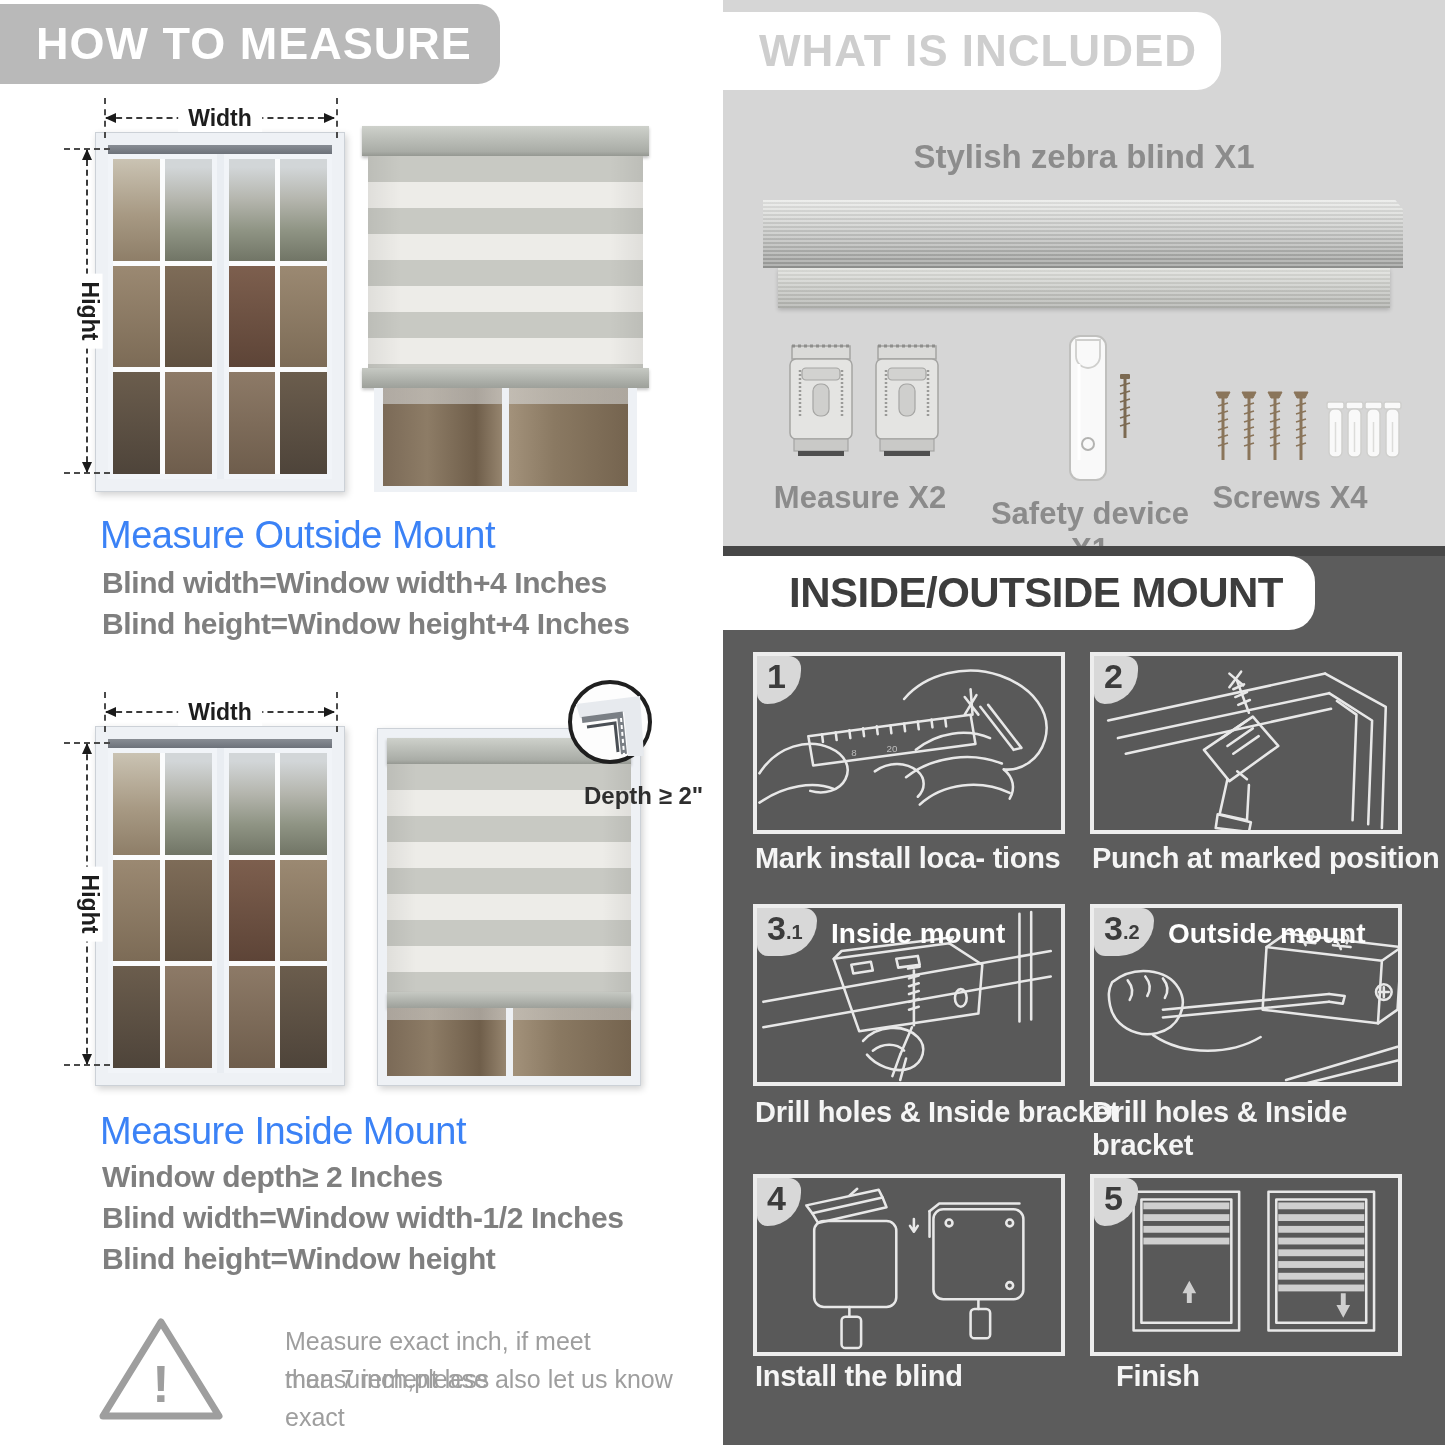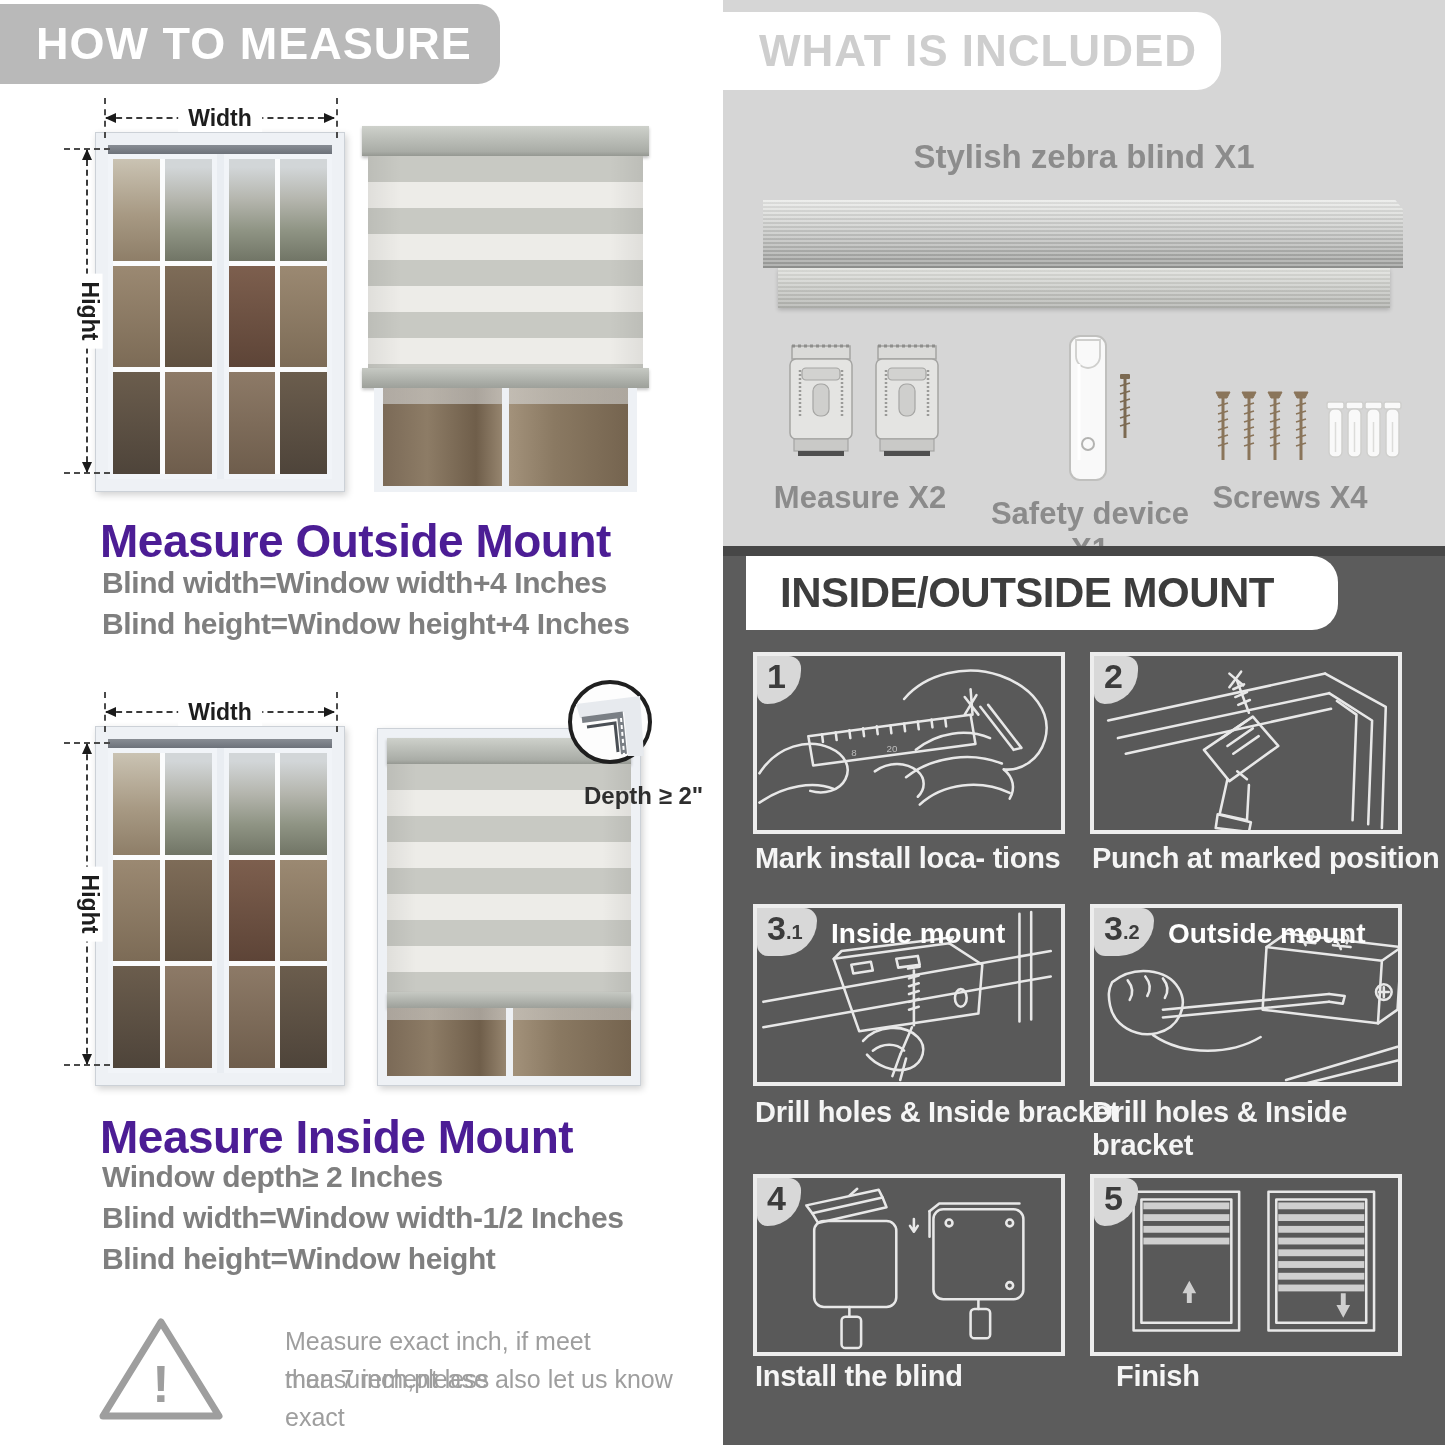--- a/index.html
+++ b/index.html
@@ -6,21 +6,21 @@
   body{width:1445px;height:1445px;position:relative;overflow:hidden;background:#ffffff;
        font-family:"Liberation Sans", sans-serif;}
   .abs{position:absolute;}
 
   
   .left-col{left:0;top:0;width:723px;height:1445px;background:#ffffff;}
   .hdr-left{left:0;top:4px;width:500px;height:80px;background:#b9b9b9;border-radius:0 22px 22px 0;
             color:#ffffff;font-weight:bold;font-size:45px;line-height:80px;padding-left:36px;
             letter-spacing:1px;box-sizing:border-box;}
 
-  .sec-title{font-weight:bold;font-size:46px;color:#4c1d95;letter-spacing:-.5px;}
+  .sec-title{font-weight:normal;font-size:38px;color:#3b82f6;letter-spacing:-.5px;}
   .sec-line{font-weight:bold;font-size:30px;color:#7f7f7f;letter-spacing:-.4px;}
 
   
   .win{background:#eef1f5;border:1px solid #ccd1d7;box-shadow:2px 3px 7px rgba(0,0,0,.18);
        padding:12px;box-sizing:border-box;}
   .win-in{position:relative;width:100%;height:100%;background:#fbfcfd;display:flex;padding-top:9px;box-sizing:border-box;}
   .topstrip{position:absolute;left:0;top:0;right:0;height:9px;background:linear-gradient(180deg,#888d94,#6d727a);}
   .sash{flex:1;padding:5px;background:#f1f4f8;box-sizing:border-box;}
   .mull{width:7px;background:#e9edf2;}
   .pgrid{display:grid;width:100%;height:100%;grid-template-columns:1fr 1fr;grid-template-rows:1fr 1fr 1fr;gap:5px;background:#fbfcfd;}
@@ -72,23 +72,23 @@
                           linear-gradient(180deg,#e8e9e7 0%,#d3d4d2 30%,#b2b3b1 75%,#9d9e9c 100%);
          border-bottom:2px solid #8f908e;clip-path:polygon(0 0,98.8% 0,100% 14%,100% 100%,0 100%);}
   .rail2{left:778px;top:268px;width:612px;height:40px;
          background-image:repeating-linear-gradient(180deg, rgba(255,255,255,.20) 0 2px, rgba(0,0,0,.04) 2px 4px),
                           linear-gradient(180deg,#e0e1dd 0%,#c5c6c2 55%,#b0b1ad 100%);
          box-shadow:0 2px 4px rgba(0,0,0,.18);}
   .item-cap{font-weight:bold;font-size:31px;color:#8b8b8b;text-align:center;}
 
   .mount-bg{left:723px;top:546px;width:722px;height:899px;background:#5c5c5c;}
   .mount-shadow{left:723px;top:546px;width:722px;height:10px;background:#474747;}
-  .hdr-mount{left:746px;top:556px;width:592px;height:74px;background:#ffffff;border-radius:0 26px 26px 0;
+  .hdr-mount{left:723px;top:556px;width:592px;height:74px;background:#ffffff;border-radius:0 26px 26px 0;
              color:#3d3d3d;font-weight:bold;font-size:42px;line-height:74px;padding-left:34px;
-             letter-spacing:-.5px;box-sizing:border-box;}
+             letter-spacing:-.5px;box-sizing:border-box;text-align:center;}
   .panel{position:absolute;width:312px;height:182px;border:4px solid #ededed;box-sizing:border-box;background:#595959;}
   .badge{position:absolute;top:0;left:0;min-width:44px;height:48px;background:#d8d8d8;
          border-radius:0 16px 44px 14px;color:#3c3c3c;font-weight:bold;font-size:34px;
          display:flex;align-items:flex-start;padding:1px 14px 0 10px;box-sizing:border-box;}
   .badge .sub{font-size:20px;margin-top:12px;}
   .panel-lbl{position:absolute;left:74px;top:10px;color:#ffffff;font-weight:bold;font-size:28px;}
   .step-cap{position:absolute;color:#f5f5f5;font-weight:bold;font-size:29px;letter-spacing:-.3px;}
   .art{position:absolute;left:0;top:0;width:100%;height:100%;}
 </style>
 </head>

